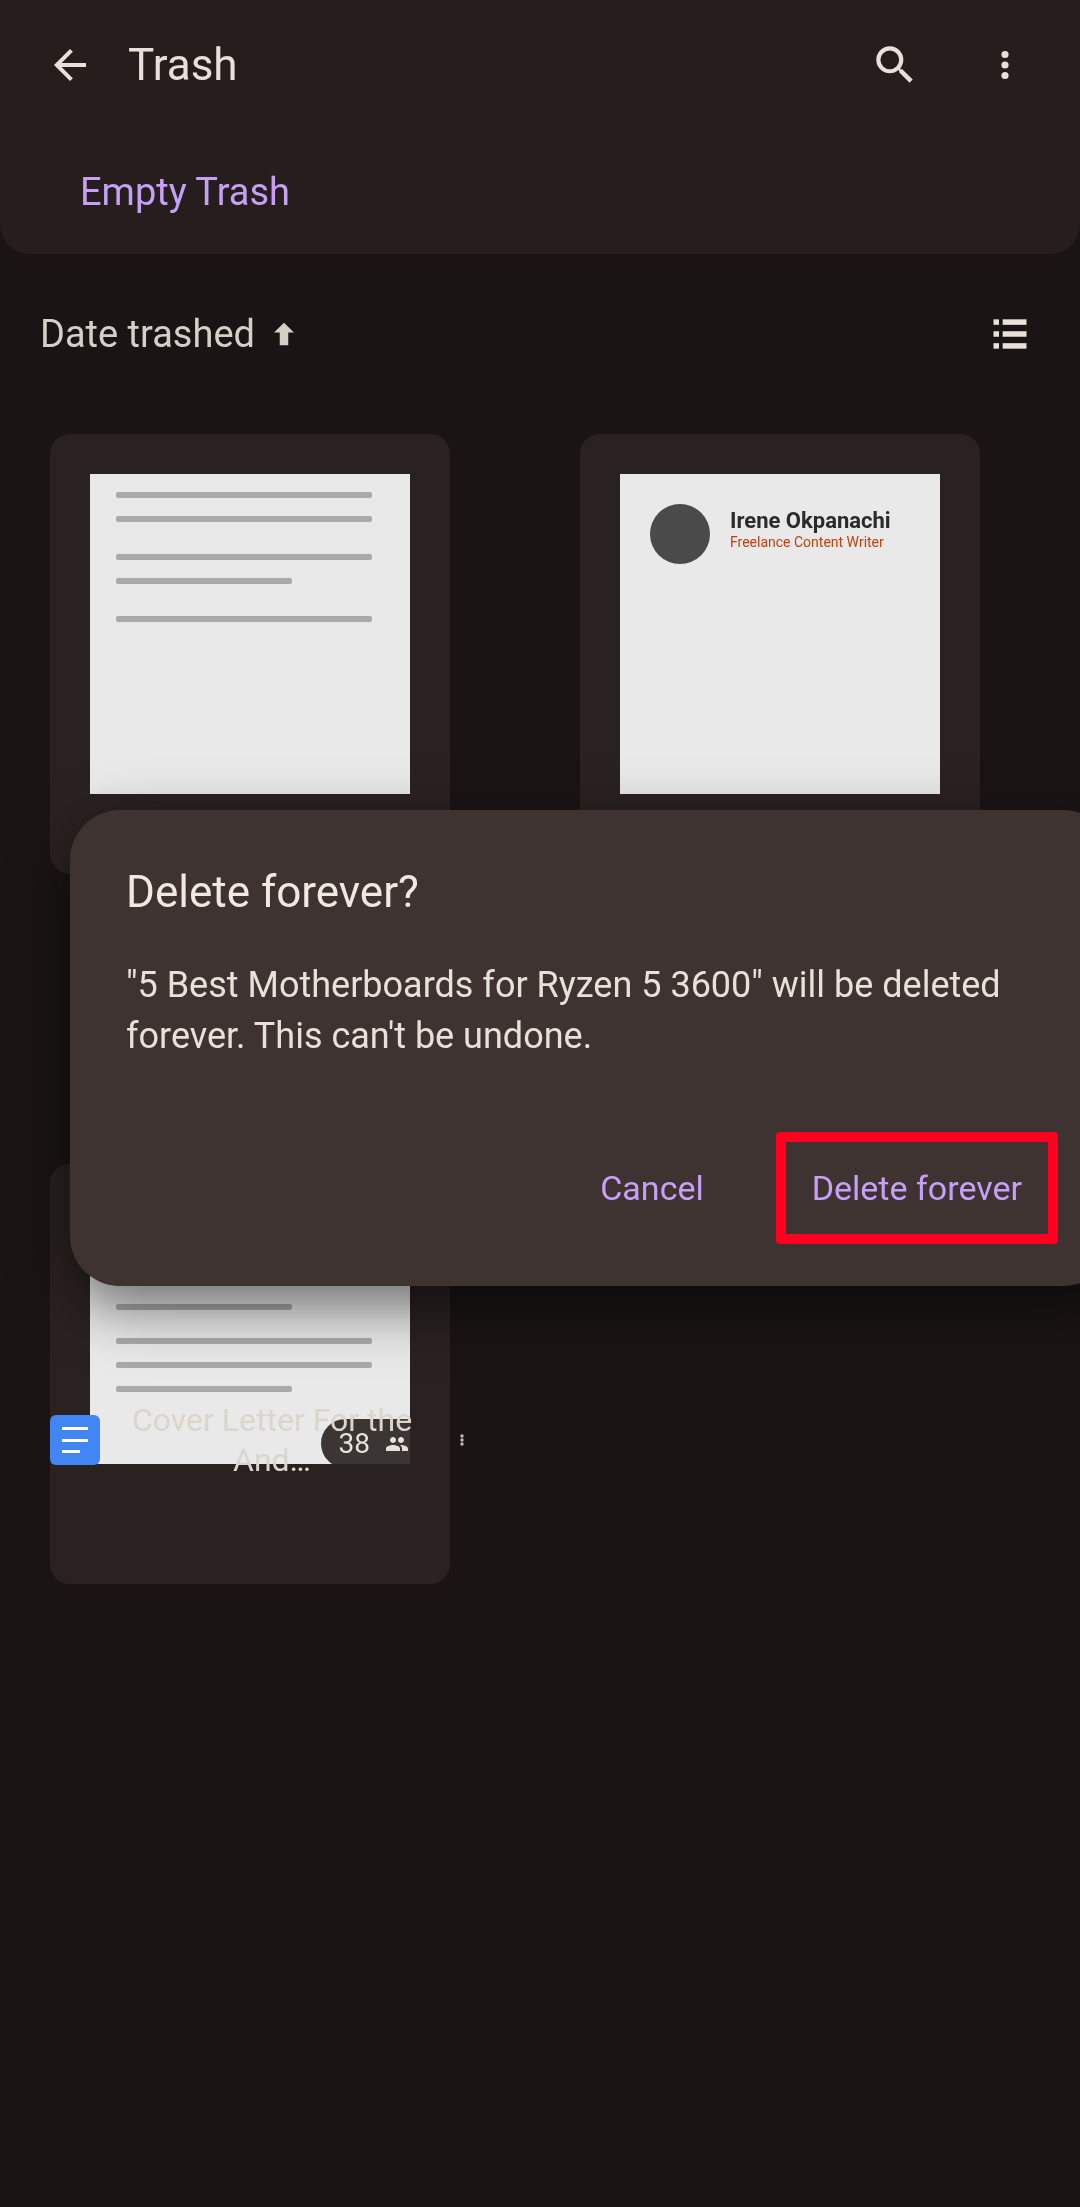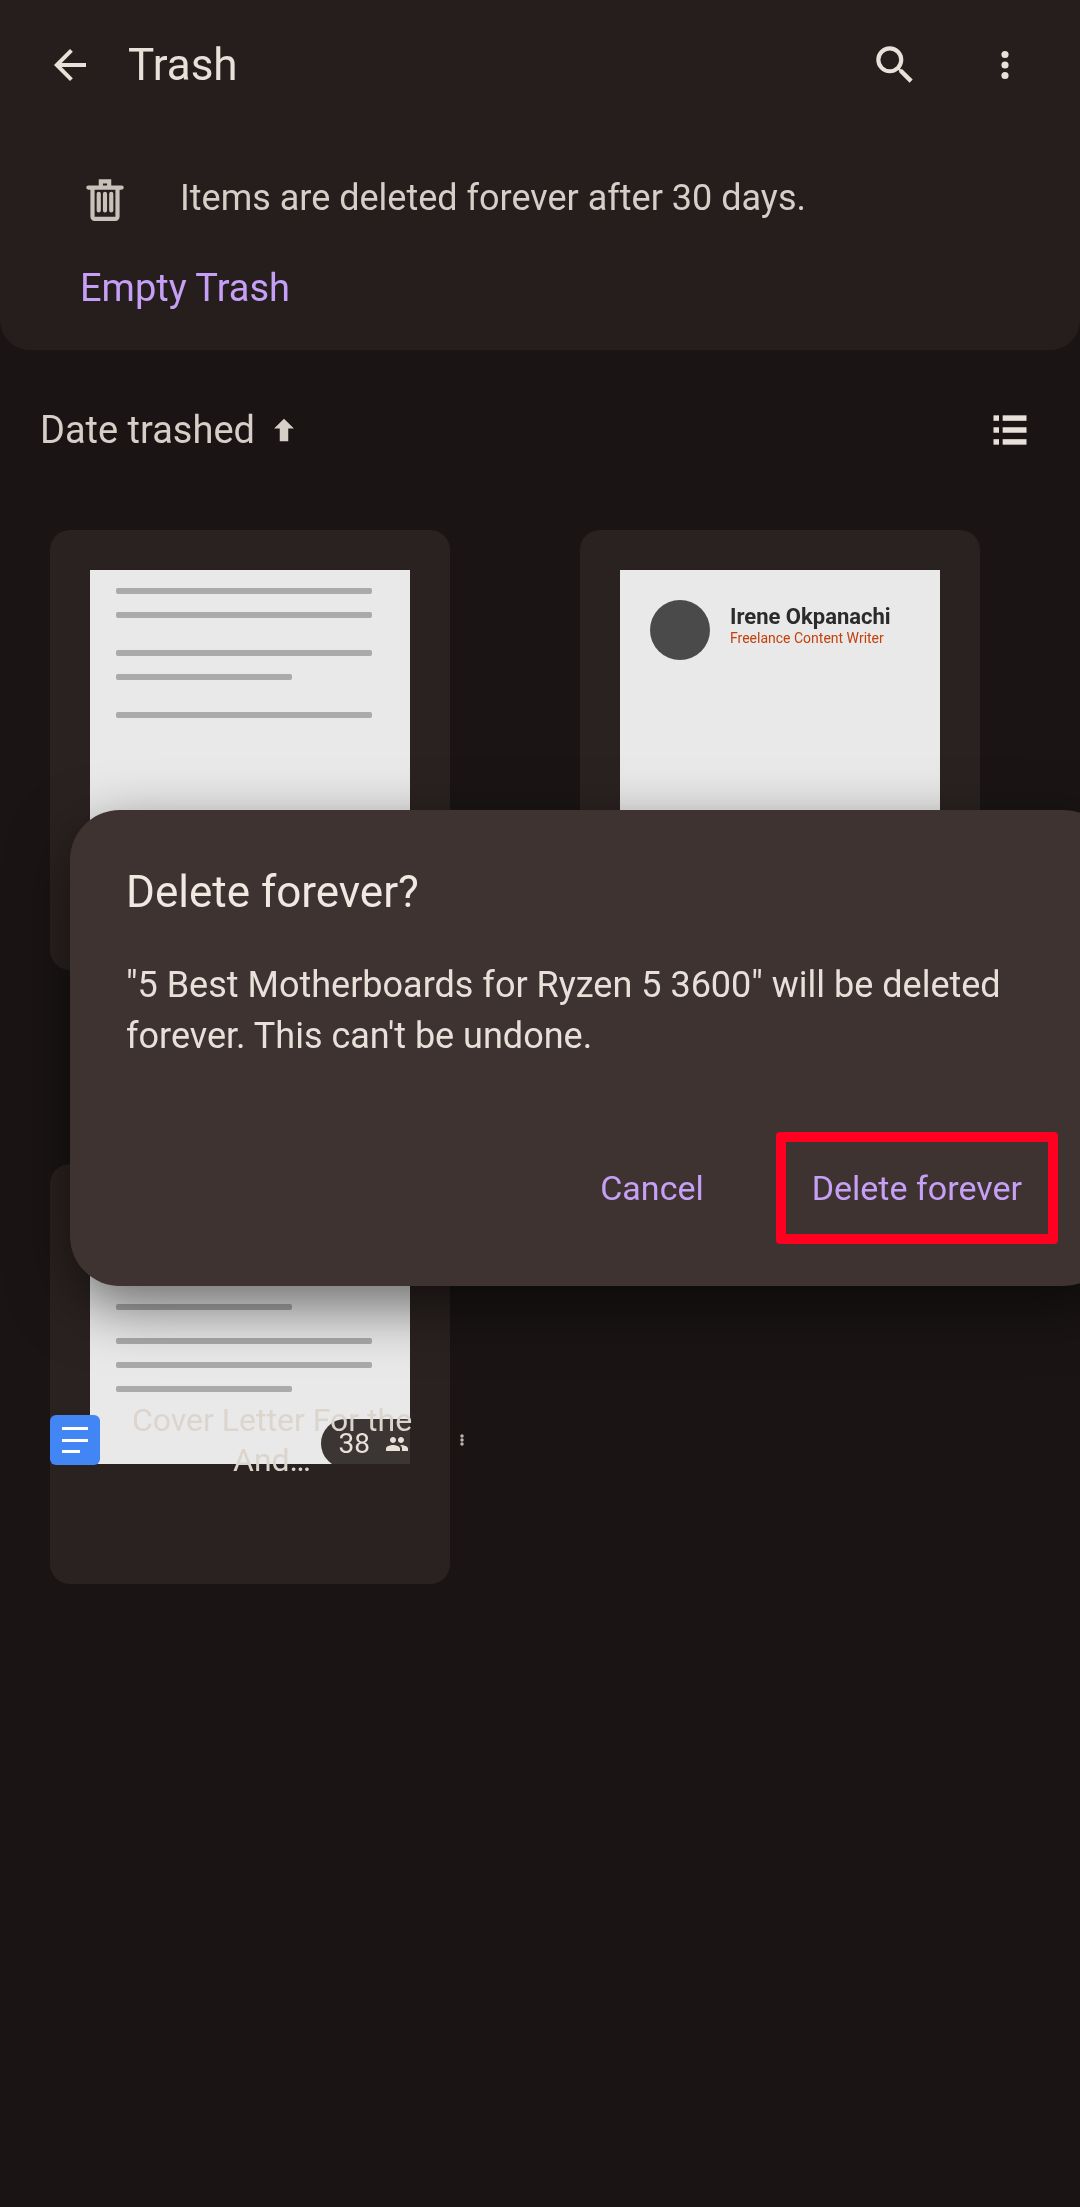--- a/index.html
+++ b/index.html
@@ -227,26 +227,20 @@
   <div class="action">
     <svg width="36" height="50" viewBox="0 0 24 24">
       <circle cx="12" cy="5" r="2.4" fill="#e8e1d9"></circle>
       <circle cx="12" cy="12" r="2.4" fill="#e8e1d9"></circle>
       <circle cx="12" cy="19" r="2.4" fill="#e8e1d9"></circle>
     </svg>
   </div>
 </div>
 
 <div class="info-banner">
-  <div class="info-row">
-    <svg width="50" height="56" viewBox="0 0 24 24">
-      <path d="M6 7h12v14a1 1 0 01-1 1H7a1 1 0 01-1-1V7zm3 3v8M12 10v8M15 10v8M4 7h16M10 4h4v3h-4z" stroke="#c8c1b9" stroke-width="2" fill="none" stroke-linecap="round"></path>
-    </svg>
-    <div class="info-text">Items are deleted forever after 30 days.</div>
-  </div>
   <div class="empty-trash">Empty Trash</div>
 </div>
 
 <div class="sort-row">
   <div class="sort-label">
     <span>Date trashed</span>
     <svg width="34" height="34" viewBox="0 0 24 24">
       <path d="M12 4l-7 7h4v9h6v-9h4z" fill="#d6cfc8"></path>
     </svg>
   </div>

